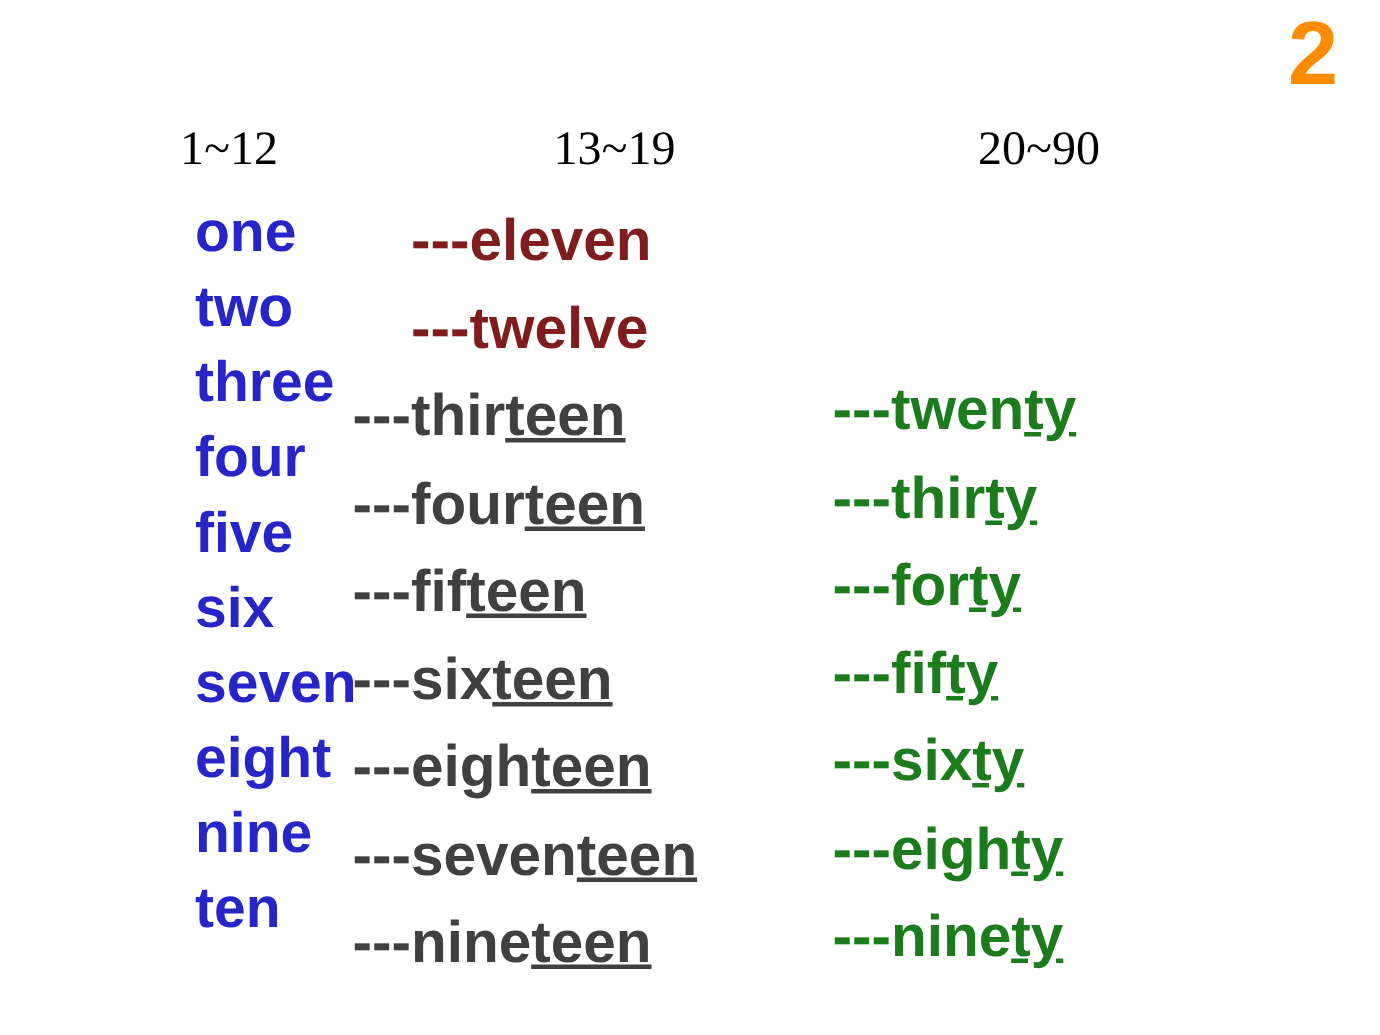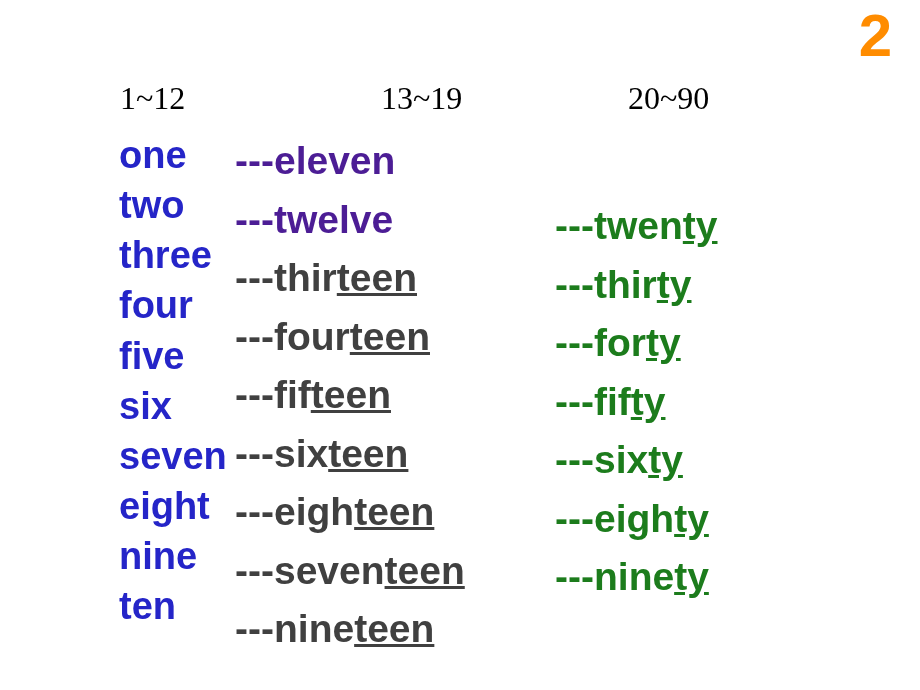--- a/index.html
+++ b/index.html
@@ -29,57 +29,57 @@
     position: absolute;
     top: 80px;
     left: 120px;
     right: 40px;
     font-size: 32px;
     color: #000000;
     font-family: "Comic Sans MS", cursive;
   }
   .headers span { position: absolute; text-align: right; }
   .h1_12 { left: 0px; }
-  .h13_19 { left: 261px; }
-  .h20_90 { left: 508px; }
+  .h13_19 { left: 249px; }
+  .h20_90 { left: 532px; }
 
   .columns {
     position: absolute;
     top: 130px;
     left: 115px;
     right: 20px;
     bottom: 10px;
   }
   .col {
     position: absolute;
     top: 0;
   }
-  .col1 { left: 4px; color: #2525c8; }
+  .col1 { left: 15px; color: #2525c8; }
   .col2 { left: 120px; }
-  .col3 { left: 440px; color: #1c7c1c; }
+  .col3 { left: 440px; color: #1c7c1c; margin-top: 48px; }
 
   .row {
     font-size: 38px;
     line-height: 1.32;
     font-weight: 700;
     white-space: nowrap;
   }
   .row2 {
     font-size: 39px;
     line-height: 1.5;
     font-weight: 700;
     white-space: nowrap;
   }
   .row3 {
     font-size: 39px;
     line-height: 1.5;
     font-weight: 700;
     white-space: nowrap;
   }
-  .col2 .row2.blue { color: #4c1d95; }
+  .col2 .row2.blue { color: #7f1d1d; margin-left: 39px; }
   .col2 .row2.maroon { color: #404040; }
 
   .u { text-decoration: underline; }
 
   
   .col2 { top: 0px; }
   .col2 .offset-block { margin-top: 2px; }
   .col3 { top: 67px; }
 </style>
 </head>

